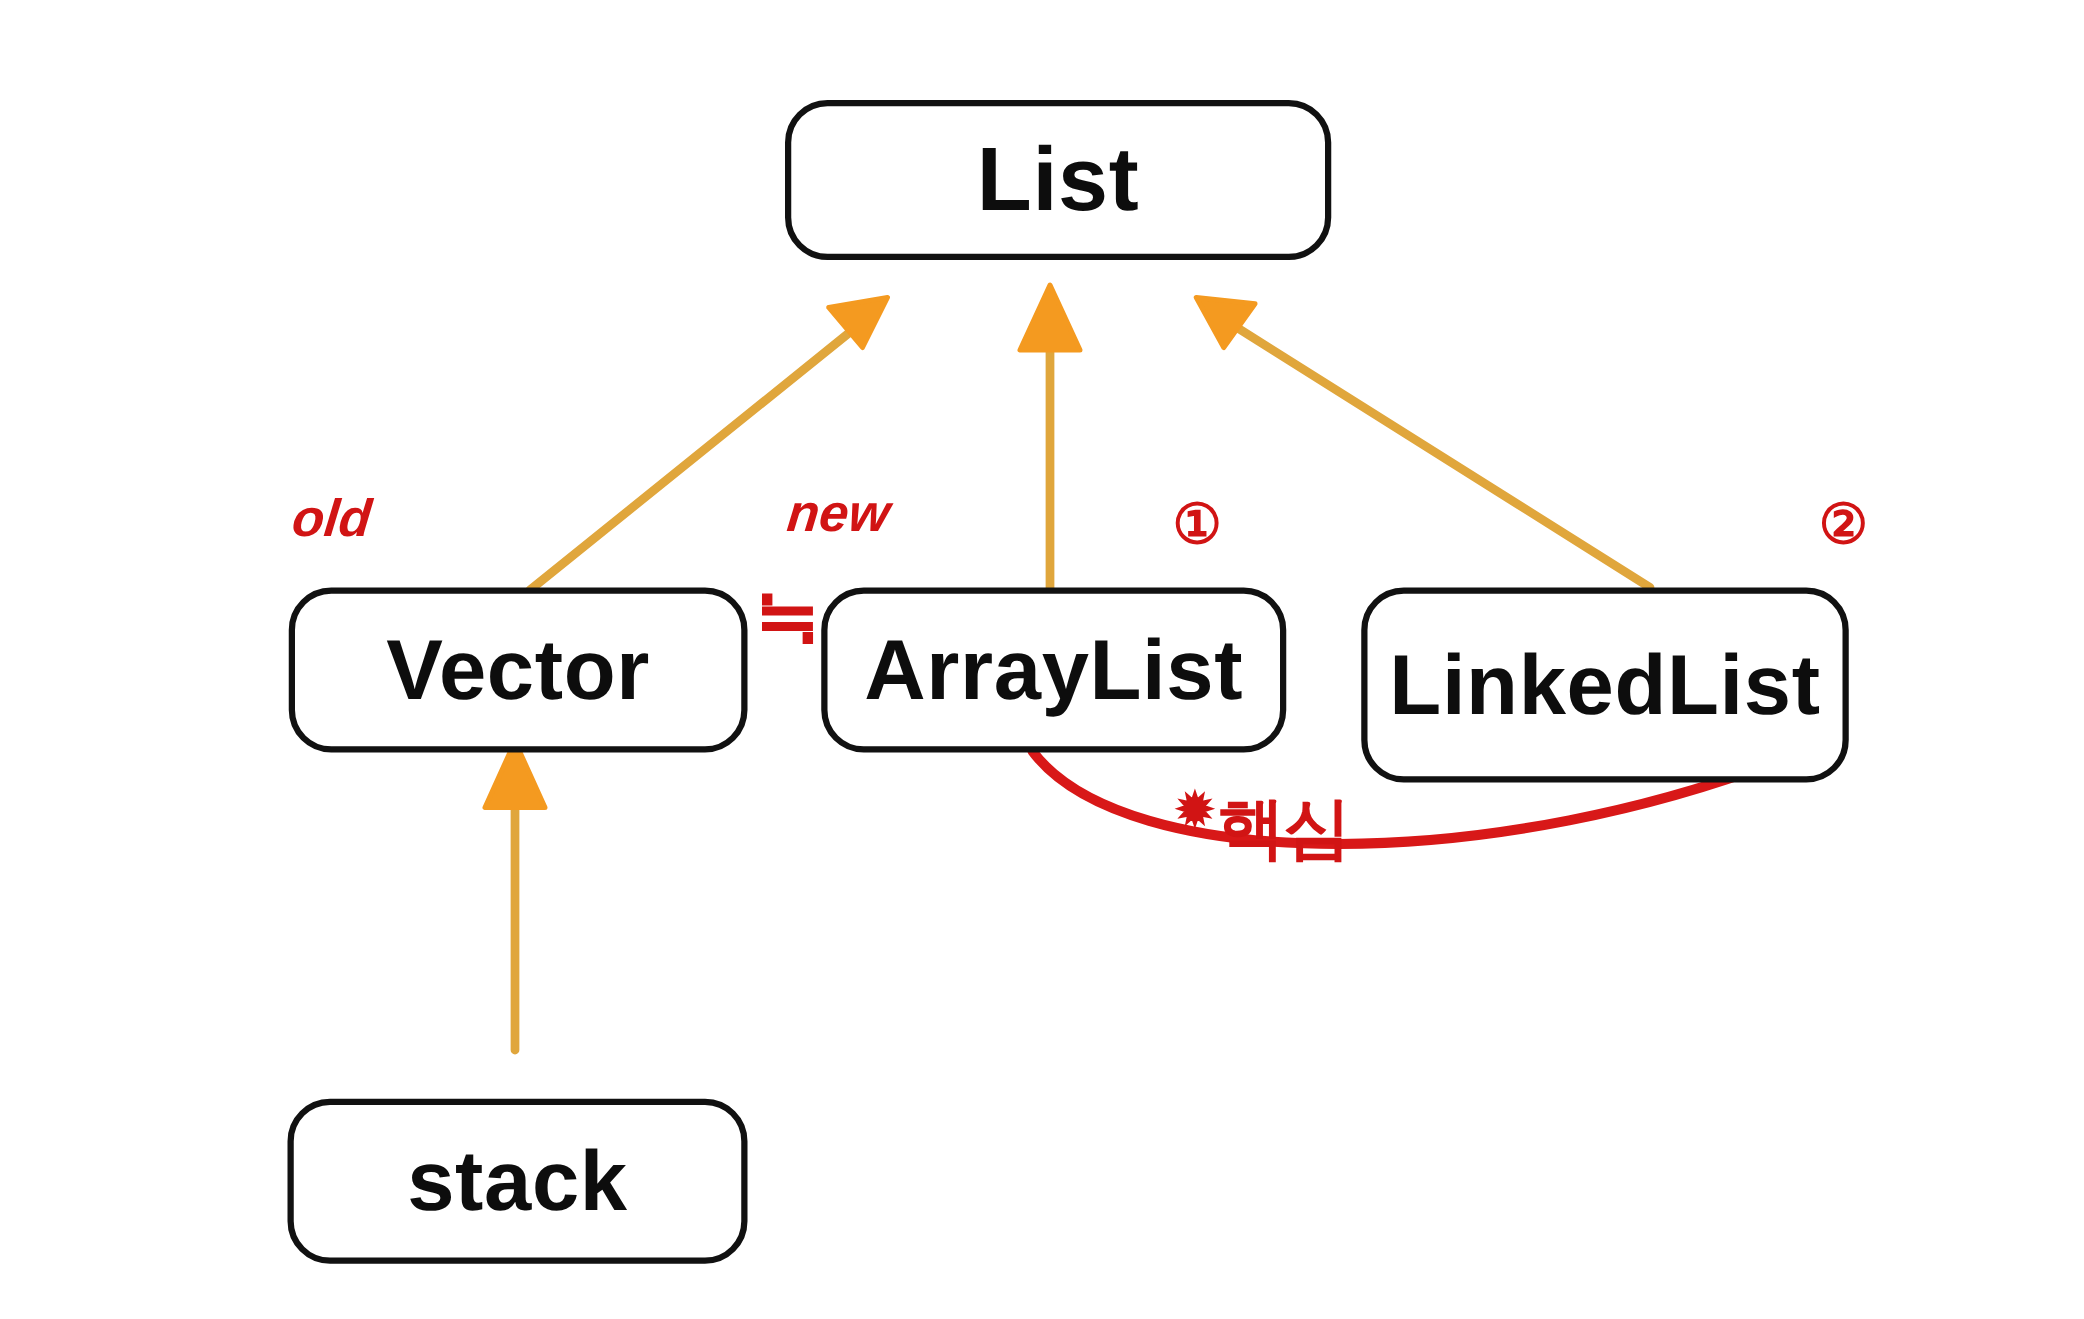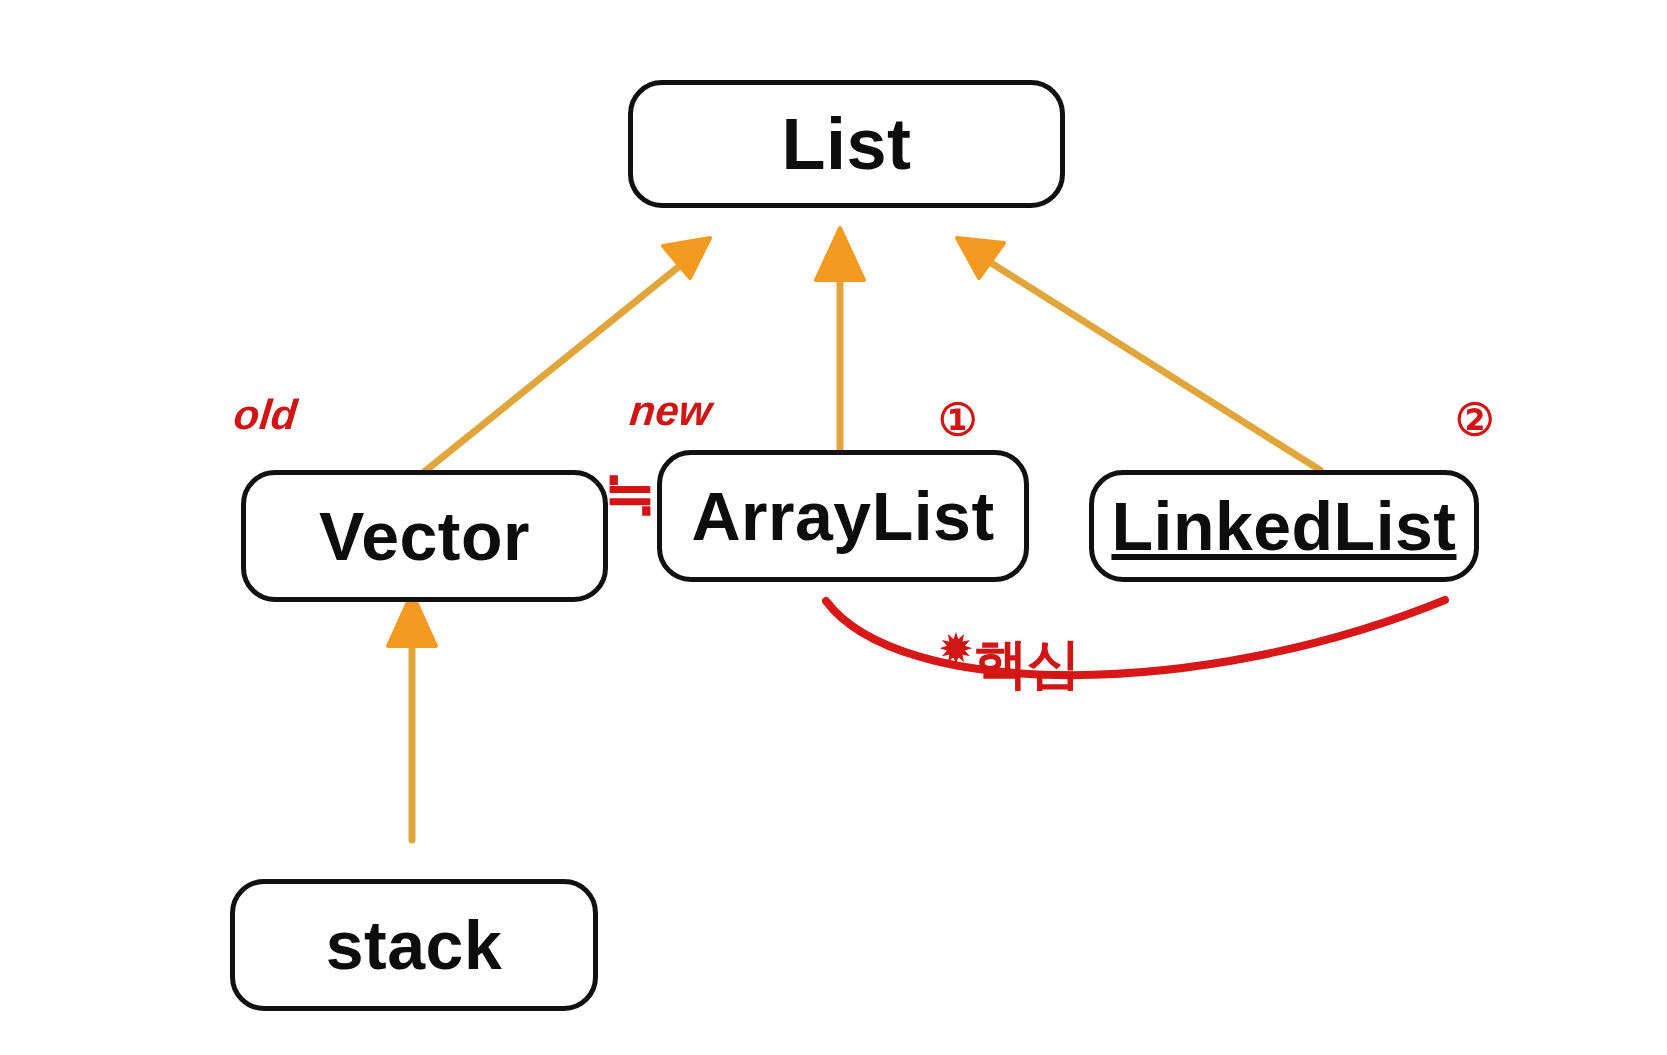--- a/index.html
+++ b/index.html
@@ -40,27 +40,27 @@
     z-index: 3;
   }
   .node span {
     display: block;
     line-height: 1;
     white-space: nowrap;
   }
   #node-list      { left: 628px;  top: 80px;  width: 437px; height: 128px; }
   #node-list span { font-size: 72px; }
 
-  #node-vector      { left: 241px;  top: 470px; width: 367px; height: 132px; }
+  #node-vector      { left: 231px;  top: 470px; width: 367px; height: 132px; }
   #node-vector span { font-size: 68px; }
 
-  #node-arraylist      { left: 657px;  top: 450px; width: 372px; height: 132px; }
+  #node-arraylist      { left: 657px;  top: 470px; width: 372px; height: 132px; }
   #node-arraylist span { font-size: 68px; }
 
-  #node-linkedlist      { left: 1089px; top: 470px; width: 390px; height: 112px; text-decoration: underline; }
+  #node-linkedlist      { left: 1089px; top: 470px; width: 390px; height: 156px; }
   #node-linkedlist span { font-size: 68px; }
 
   #node-stack      { left: 230px;  top: 837px; width: 368px; height: 132px; margin-top: 42px; }
   #node-stack span { font-size: 68px; }
 
   .annot {
     position: absolute;
     color: #D11414;
     font-weight: bold;
     line-height: 1;

